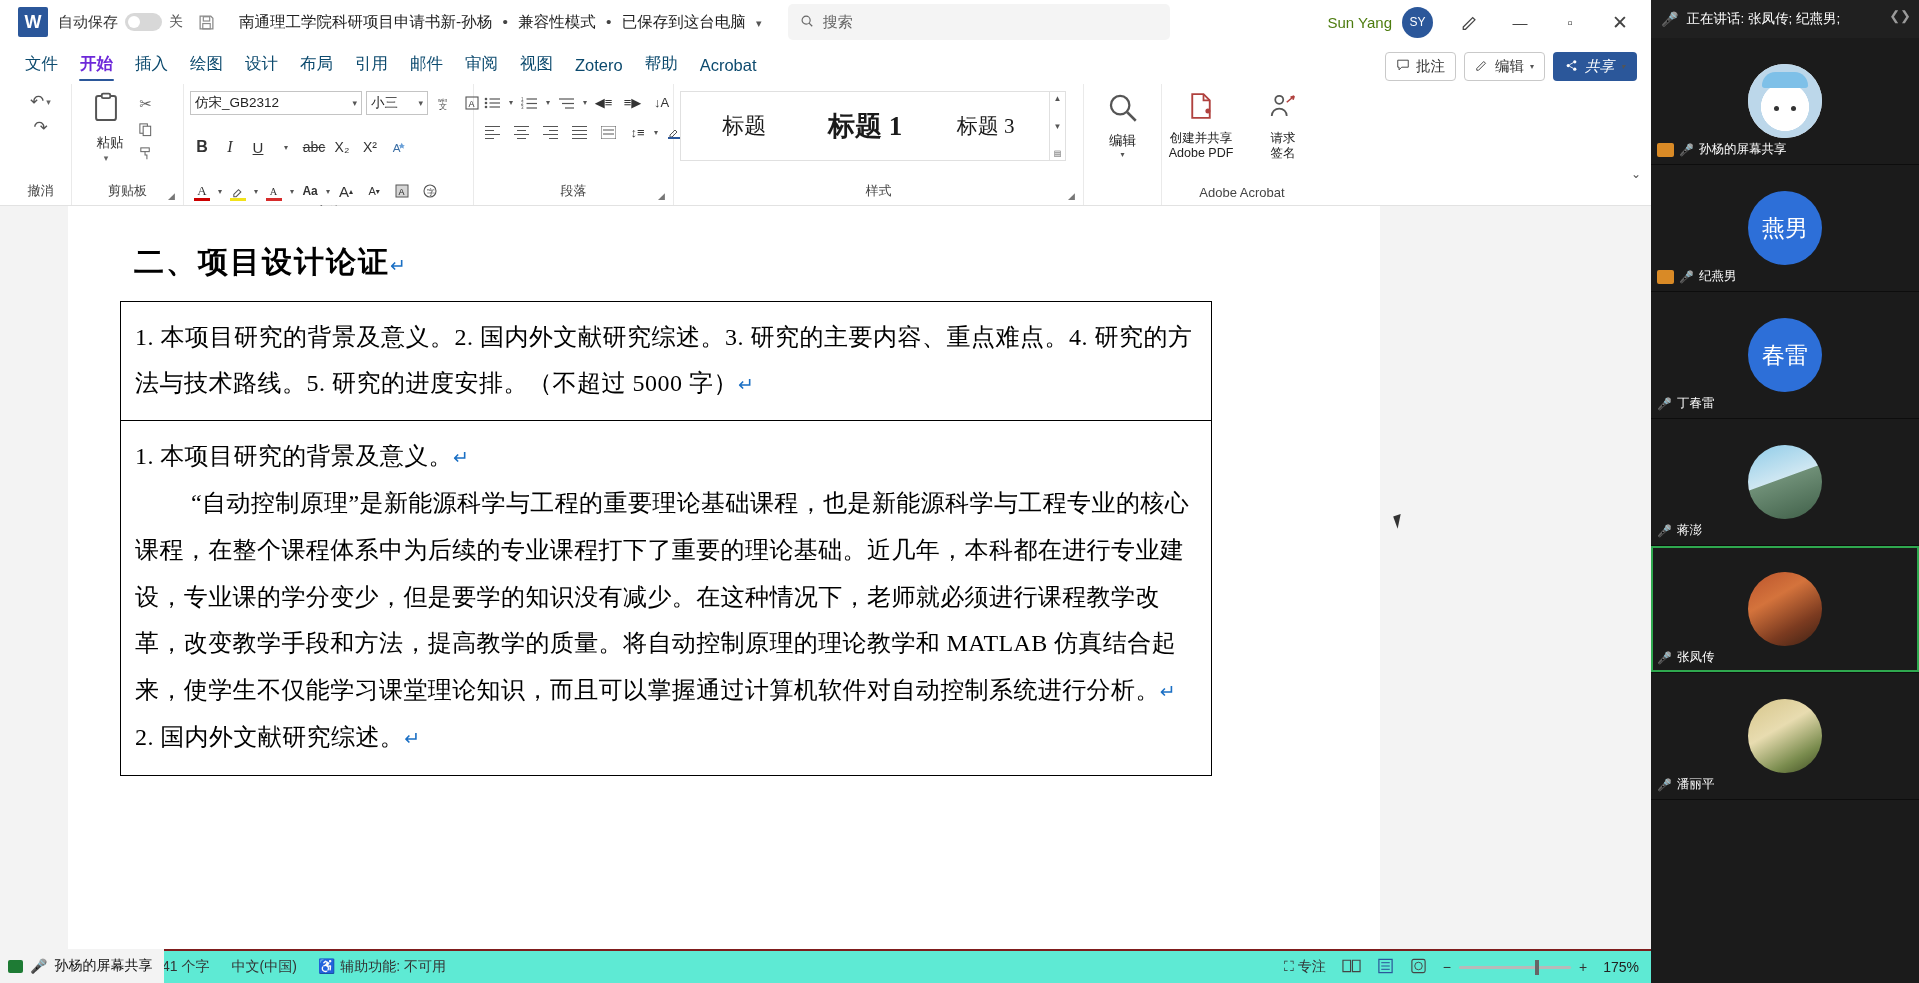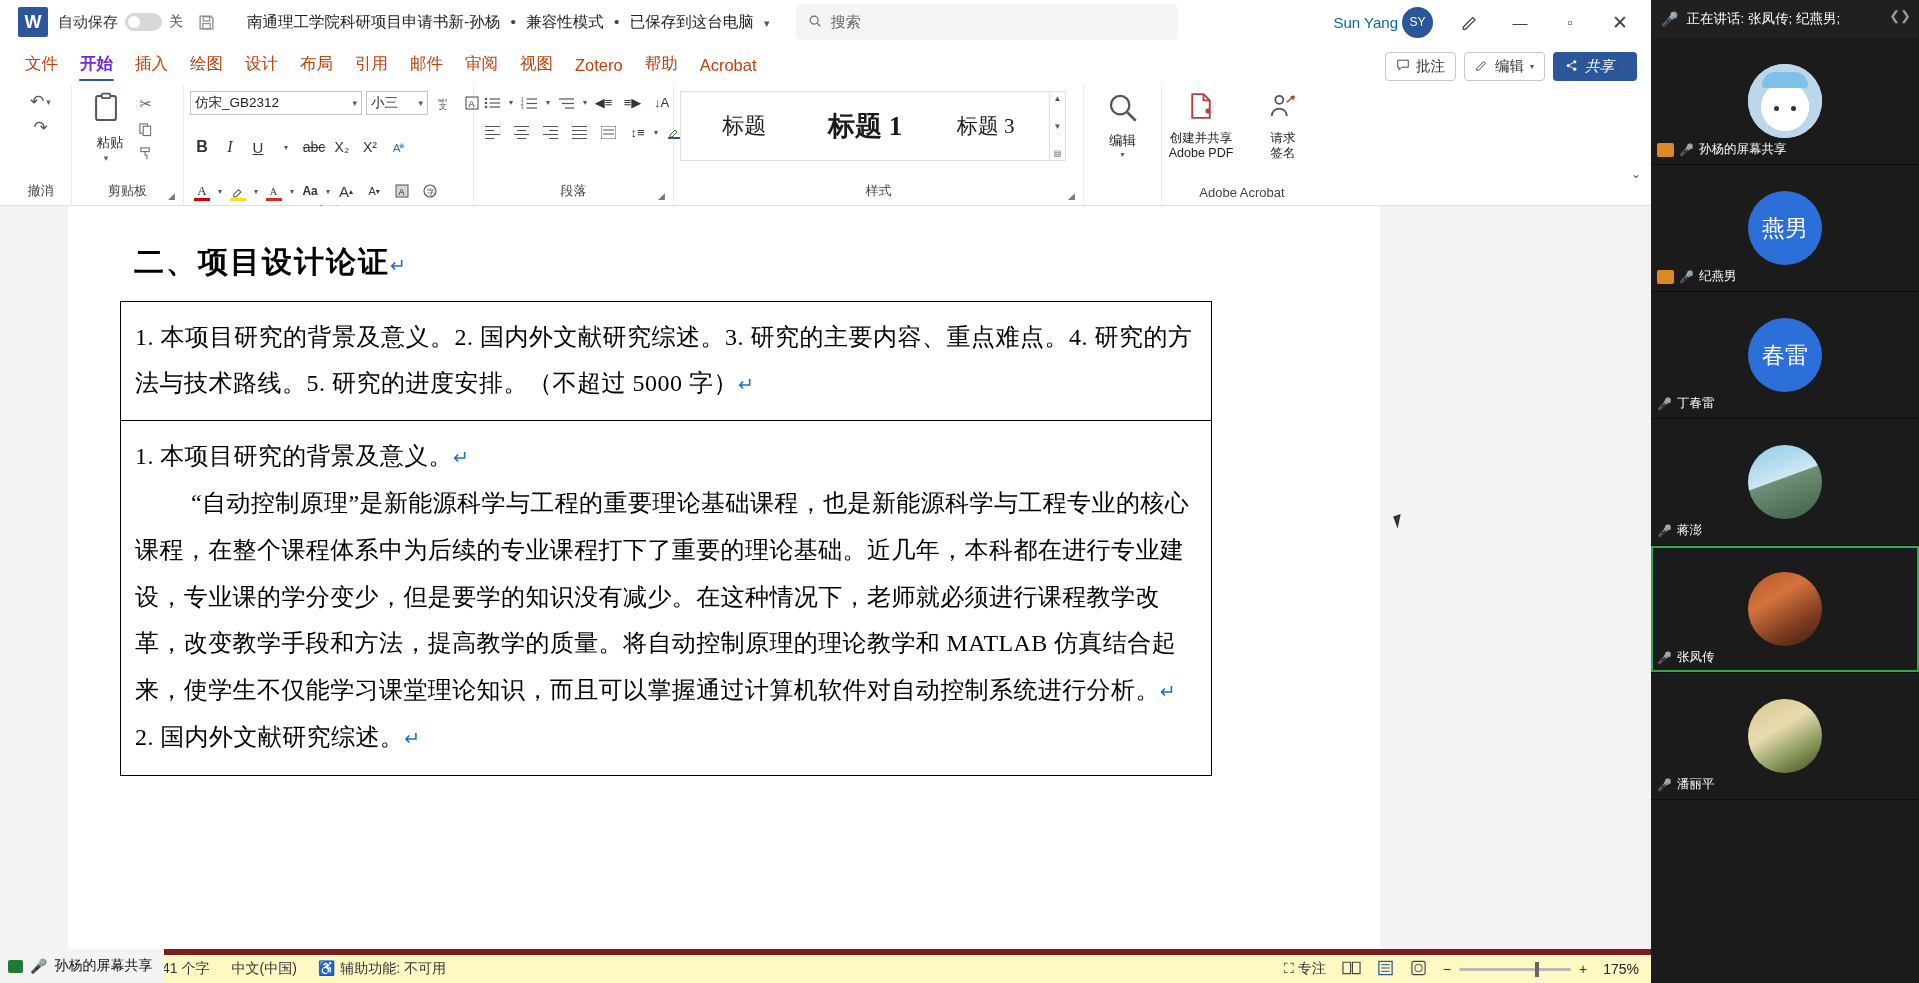--- a/index.html
+++ b/index.html
@@ -71,21 +71,21 @@
   .toggle-label { font-size: 14px; color: #555; }
   .tb-icon {
     width: 30px; height: 30px;
     display: flex; align-items: center; justify-content: center;
     color: #8a8a8a;
     font-size: 16px;
     border-radius: 3px;
   }
   .doctitle {
     font-size: 15.5px; color: #222;
-    margin-left: 26px;
+    margin-left: 18px;
     white-space: nowrap;
   }
   .doctitle .sep { color: #444; margin: 0 6px; }
   .doctitle .caret { font-size: 11px; color: #555; margin-left: 6px; }
   .searchbox {
     margin-left: 26px;
     width: 382px; height: 36px;
     background: #f4f4f4;
     border-radius: 5px;
     display: flex; align-items: center;
@@ -93,21 +93,21 @@
     gap: 9px;
     color: #666;
     font-size: 15px;
   }
   .titlebar-right {
     margin-left: auto;
     display: flex; align-items: center;
     gap: 4px;
     padding-right: 2px;
   }
-  .username { font-size: 15px; color: #0369a1; }
+  .username { font-size: 15px; color: #4d7c0f; margin-right: 6px; }
   .avatar {
     width: 31px; height: 31px;
     border-radius: 50%;
     background: #2b579a;
     color: #fff;
     font-size: 12px;
     display: flex; align-items: center; justify-content: center;
     margin-right: 10px;
   }
   .wbtn {
@@ -121,21 +121,21 @@
   .tabbar {
     height: 40px;
     display: flex;
     align-items: flex-end;
     padding: 0 14px;
     flex: 0 0 auto;
     position: relative;
   }
   .tab {
     font-size: 16.5px;
-    color: #c2410c;
+    color: #0c4a6e;
     padding: 4px 11px 9px 11px;
     position: relative;
     white-space: nowrap;
   }
   .tab.active { color: #6d28d9; font-weight: bold; }
   .tab.active::after {
     content: "";
     position: absolute;
     left: 10px; right: 10px; bottom: 3px;
     height: 2.5px;
@@ -372,22 +372,22 @@
     width: 0; height: 0;
     border-left: 8px solid #333;
     border-right: 5px solid transparent;
     border-bottom: 13px solid transparent;
     transform: rotate(-20deg);
   }
 
   
   .statusbar {
     height: 34px;
-    background: #fef9c3;
-    border-top: 6px solid #7f1d1d;
+    background: #5eead4;
+    border-top: 2px solid #7f1d1d;
     display: flex;
     align-items: center;
     padding: 0 12px;
     font-size: 14px;
     color: #333;
     gap: 22px;
     flex: 0 0 auto;
   }
   .statusbar .right { margin-left: auto; display: flex; align-items: center; gap: 16px; }
   .viewicon { font-size: 15px; color: #444; }

